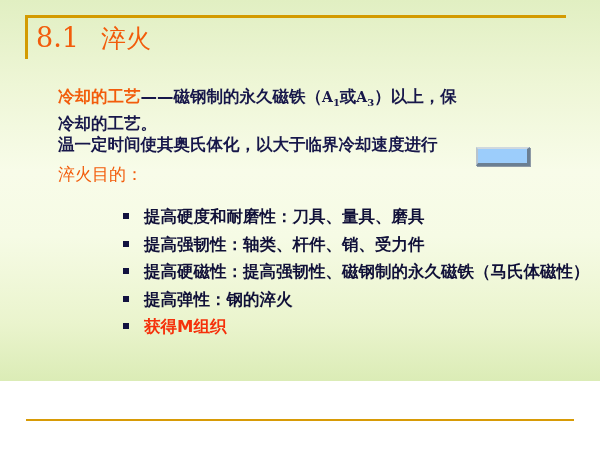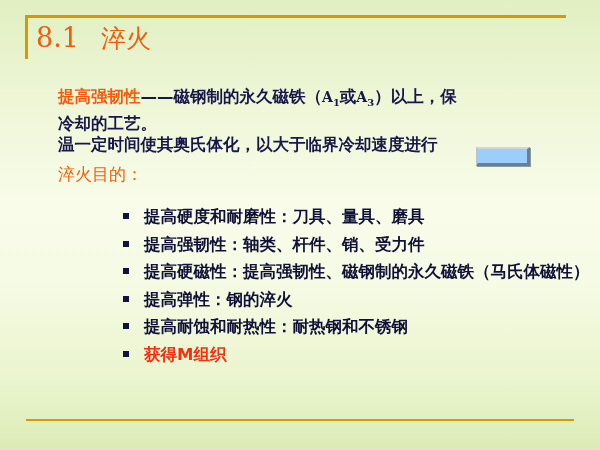--- a/index.html
+++ b/index.html
@@ -8,21 +8,21 @@
   }
   body {
     width: 600px;
     height: 450px;
     overflow: hidden;
     font-family: "DejaVu Sans", "Liberation Sans", sans-serif;
   }
   #slide {
     position: relative;
     width: 600px;
-    height: 450px;
+    height: 381px;
     background: linear-gradient(to bottom,
         #e1efc2 0%,
         #eef6d6 22%,
         #f8fce9 45%,
         #f6fbe5 62%,
         #eaf4cd 85%,
         #dbecb6 100%);
     box-sizing: border-box;
   }
 
@@ -173,21 +173,21 @@
 
   <div class="rule-top"></div>
   <div class="rule-left"></div>
   <div class="rule-bottom"></div>
 
   <div class="title">
     <span class="num">8.1</span><span class="gap"></span><span class="cjk">淬火</span>
   </div>
 
   <div class="definition">
-    <span class="term">提高强韧性</span><span>——</span><span>磁钢制的永久磁铁（</span><span class="sym"><span>A</span><sub>1</sub></span><span>或</span><span class="sym"><span>A</span><sub>3</sub></span><span>）以上，保</span><span class="wrap">冷却的工艺。</span><span class="wrap">温一定时间使其奥氏体化，以大于临界冷却速度进行</span>
+    <span class="term">冷却的工艺</span><span>——</span><span>磁钢制的永久磁铁（</span><span class="sym"><span>A</span><sub>1</sub></span><span>或</span><span class="sym"><span>A</span><sub>3</sub></span><span>）以上，保</span><span class="wrap">冷却的工艺。</span><span class="wrap">温一定时间使其奥氏体化，以大于临界冷却速度进行</span>
   </div>
 
   <div class="blue-box"></div>
 
   <div class="purpose-head">淬火目的：</div>
 
   <ul class="bullets">
     <li>
       <span class="marker"></span>
       <span class="txt">提高硬度和耐磨性：刀具、量具、磨具</span>
@@ -199,21 +199,20 @@
     <li>
       <span class="marker"></span>
       <span class="txt">提高硬磁性：提高强韧性、磁钢制的永久磁铁（马氏体磁性）</span>
     </li>
     <li>
       <span class="marker"></span>
       <span class="txt">提高弹性：钢的淬火</span>
     </li>
     <li>
       <span class="marker"></span>
-      <span class="txt">提高耐蚀和耐热性：耐热钢和不锈钢</span>
     </li>
     <li class="accent">
       <span class="marker"></span>
       <span class="txt">获得M组织</span>
     </li>
   </ul>
 
 </div>
 
 </body></html>

